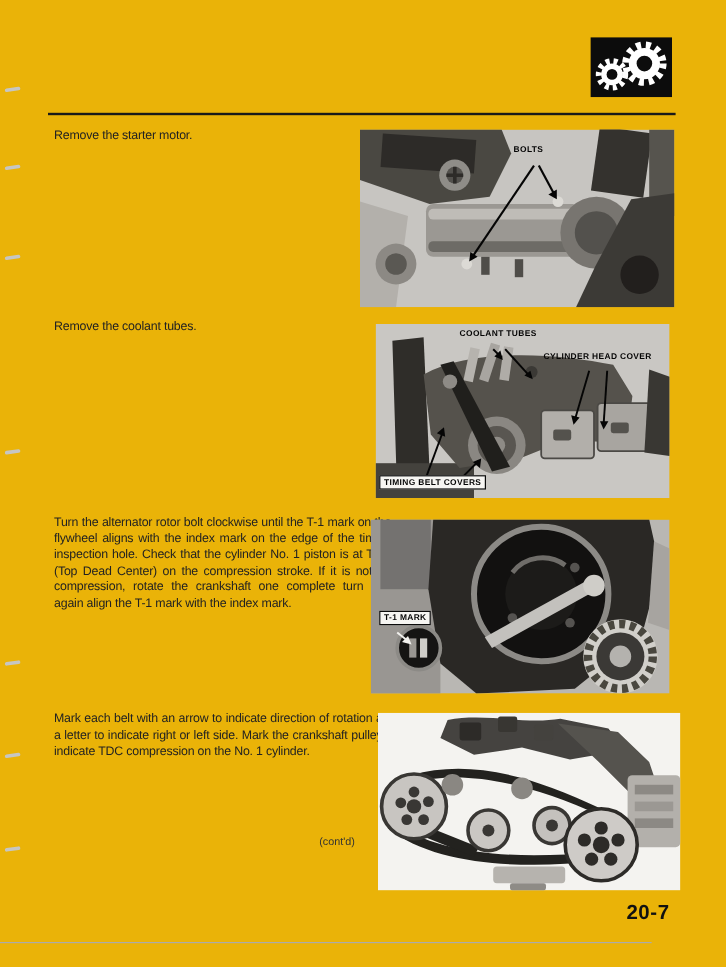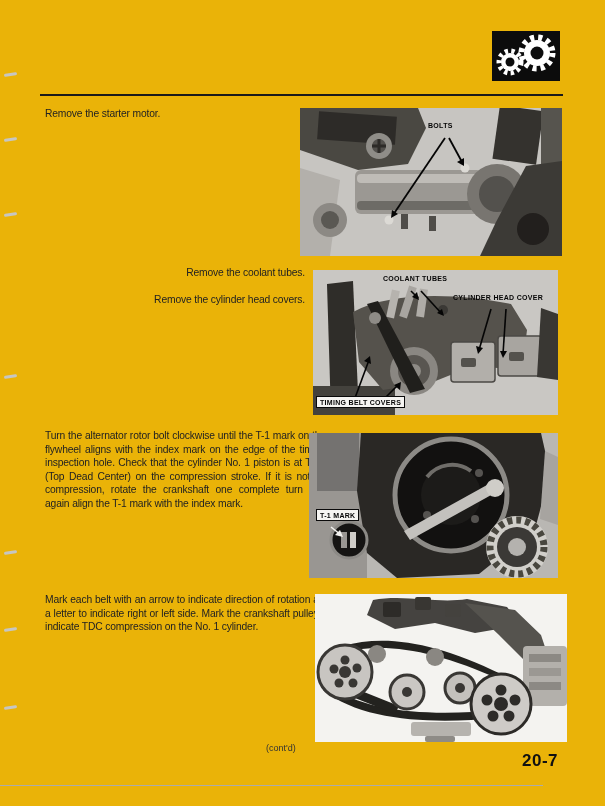--- a/index.html
+++ b/index.html
@@ -9,32 +9,32 @@
     font-family:"Liberation Sans", sans-serif; color:#1c1c1c;
   }
   .rule-top { position:absolute; left:40px; top:94px; width:523px; height:2px; background:#1a1a1a; }
   .rule-bottom { position:absolute; left:0; top:785px; width:543px; height:1px; background:#ababab; }
   .bind-mark { position:absolute; left:4px; width:13px; height:3px; background:#c6c6c3; border-radius:2px; transform:rotate(-8deg); }
   .gear-box { position:absolute; left:492px; top:31px; width:68px; height:50px; }
   .instr {
     position:absolute; left:45px; font-size:10.3px; line-height:13.5px;
     letter-spacing:-0.15px; color:#222;
   }
-  .instr-line { margin:0 0 13.5px 0;text-align:right; }
+  .instr-line { margin:0 0 13.5px 0; }
   .para { text-align:justify; }
   figure.photo { position:absolute; margin:0; padding:0; }
   figure.photo svg { display:block; }
   .callout {
     position:absolute; font-size:7px; font-weight:bold; letter-spacing:0.3px;
     color:#050505; white-space:nowrap;
   }
   .callout.boxed {
     background:#f6f5f2; border:1.5px solid #0a0a0a; padding:2px 3px 1px 3px;
   }
-  .contd { position:absolute; left:266px; top:743px; font-size:9px; color:#333; }
+  .contd { position:absolute; left:266px; top:696px; font-size:9px; color:#333; }
   .page-number { position:absolute; left:522px; top:751px; font-size:17px; font-weight:bold; letter-spacing:0.5px; color:#111; }
 </style>
 </head>
 <body>
 
 <div class="page">
 
   <div>
     <div class="bind-mark" style="top:73px"></div>
     <div class="bind-mark" style="top:138px"></div>
@@ -90,21 +90,20 @@
         <line x1="145" y1="30" x2="93" y2="107"></line>
       </g>
       <polygon points="164,58 164,50 157,54" fill="#050505"></polygon>
       <polygon points="91,110 98,106 92,102" fill="#050505"></polygon>
     </svg>
     <div class="callout" style="left:128px; top:14px;">BOLTS</div>
   </figure>
 
   <div class="instr" style="top:266px; width:260px;">
     <p class="instr-line">Remove the coolant tubes.</p>
-    <p class="instr-line" style="margin-top:13.5px">Remove the cylinder head covers.</p>
   </div>
 
   <figure class="photo" style="left:313px; top:270px; width:245px; height:145px;">
     <svg viewBox="0 0 245 145" width="245" height="145">
       <rect width="245" height="145" fill="#c9c7c3"></rect>
       <polygon points="14,14 40,11 46,145 18,145" fill="#2f2d29"></polygon>
       <rect x="0" y="116" width="82" height="29" fill="#44423d"></rect>
       <path d="M40,42 C80,20 150,24 198,34 L214,60 L209,100 L160,96 L120,112 L70,120 L46,92 Z" fill="#55524c"></path>
       <rect x="76" y="20" width="8" height="28" fill="#b6b3ae" transform="rotate(12 80 34)"></rect>
       <rect x="91" y="16" width="8" height="32" fill="#a8a5a0" transform="rotate(18 95 32)"></rect>

